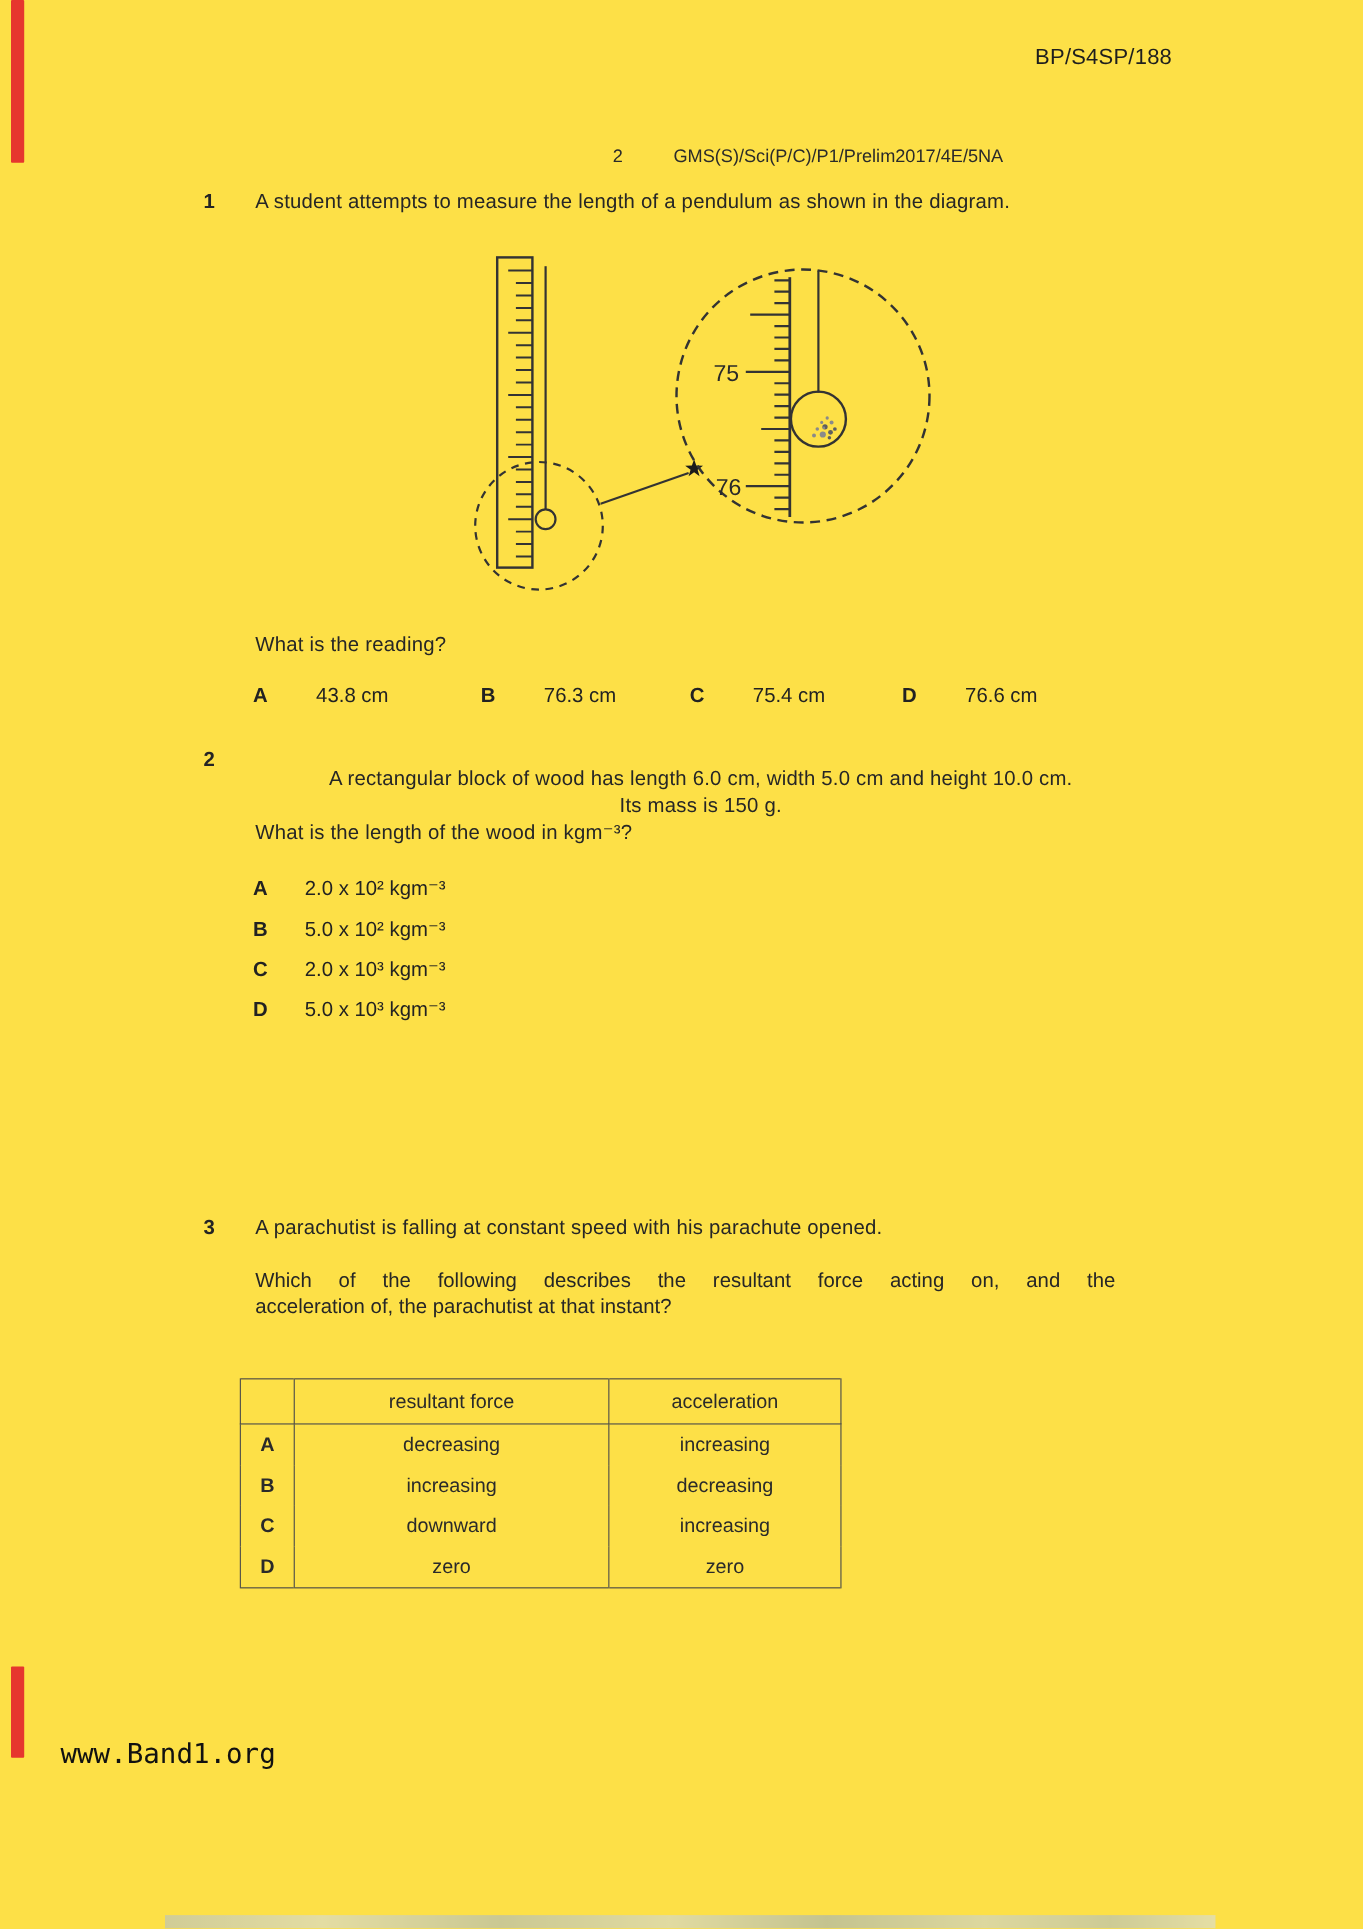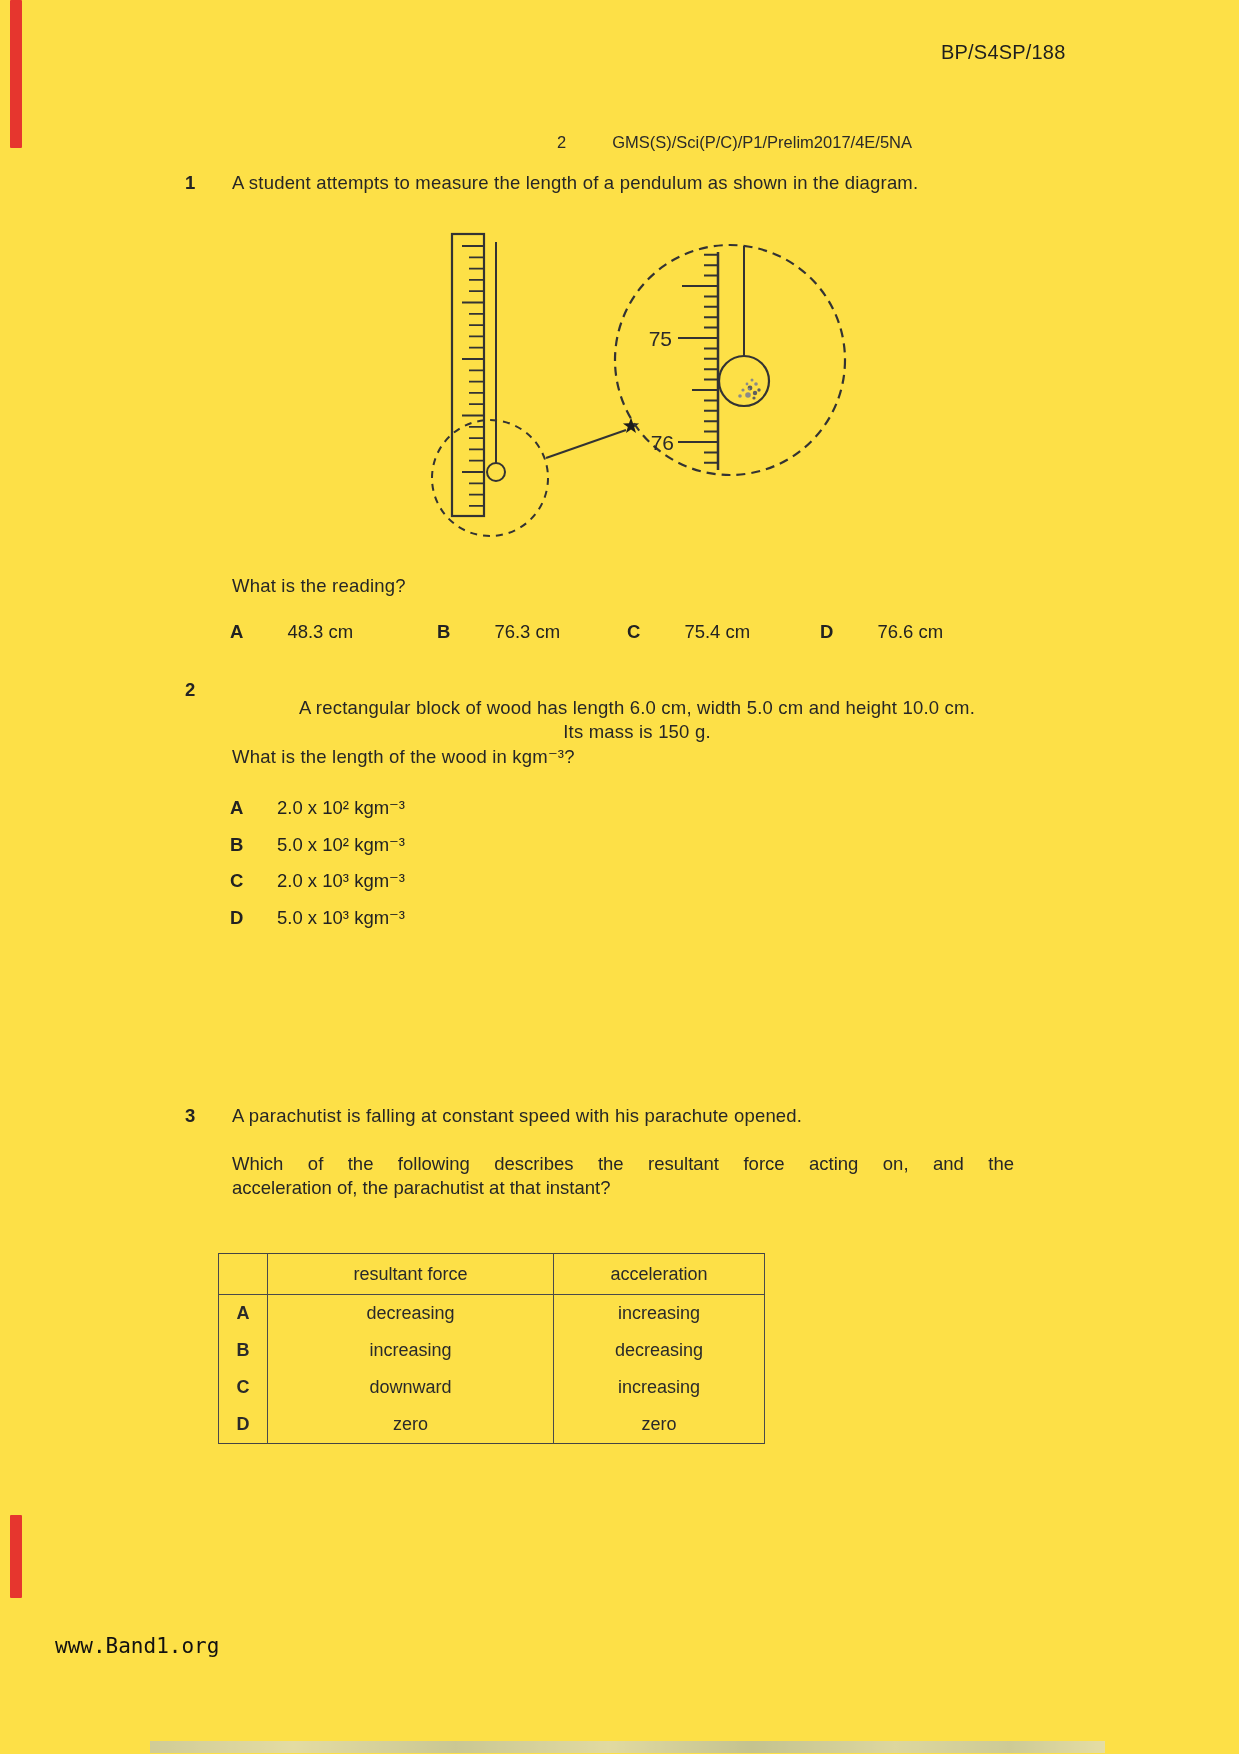--- a/index.html
+++ b/index.html
@@ -53,21 +53,21 @@
     text-align:center;font-weight:normal;padding:0;
   }
   #q3-table thead th{height:40px;border-bottom:1.6px solid #4a4a4a;}
   #q3-table tbody td{height:37px;}
   #q3-table{border:1.8px solid #444;}
   #q3-table .letter-cell{font-weight:bold;width:48px;}
   #q3-table .force-col{width:285px;}
   #q3-table .accel-col{width:210px;}
 
   
-  #footer-url{top:1634px;left:55px;font-family:"DejaVu Sans Mono","Liberation Mono",monospace;font-size:21px;color:#111;}
+  #footer-url{top:1580px;left:55px;font-family:"DejaVu Sans Mono","Liberation Mono",monospace;font-size:25px;color:#111;}
 
   
   #diagram{left:400px;top:218px;}
   #diagram line,#diagram path,#diagram circle,#diagram rect{vector-effect:none;}
   .ink{stroke:#333;fill:none;}
   #diagram text{font-family:"Liberation Sans","DejaVu Sans",sans-serif;fill:#2a2a2a;}
 </style>
 </head>
 <body>
 
@@ -123,21 +123,21 @@
           <circle cx="354" cy="180" r="1.6" fill="#5f5f5f"></circle>
           <circle cx="349" cy="171" r="1.2"></circle>
         </g>
     </g>
   </svg>
 
   <div class="abs q-body nowrap" style="left:232px;top:575px;">What is the reading?</div>
 
   <div class="abs opt-inline" style="left:230px;top:621px;">
     <span class="letter">A</span>
-    <span>48.3 cm</span>
+    <span>43.8 cm</span>
   </div>
   <div class="abs opt-inline" style="left:437px;top:621px;">
     <span class="letter">B</span>
     <span>76.3 cm</span>
   </div>
   <div class="abs opt-inline" style="left:627px;top:621px;">
     <span class="letter">C</span>
     <span>75.4 cm</span>
   </div>
   <div class="abs opt-inline" style="left:820px;top:621px;">

